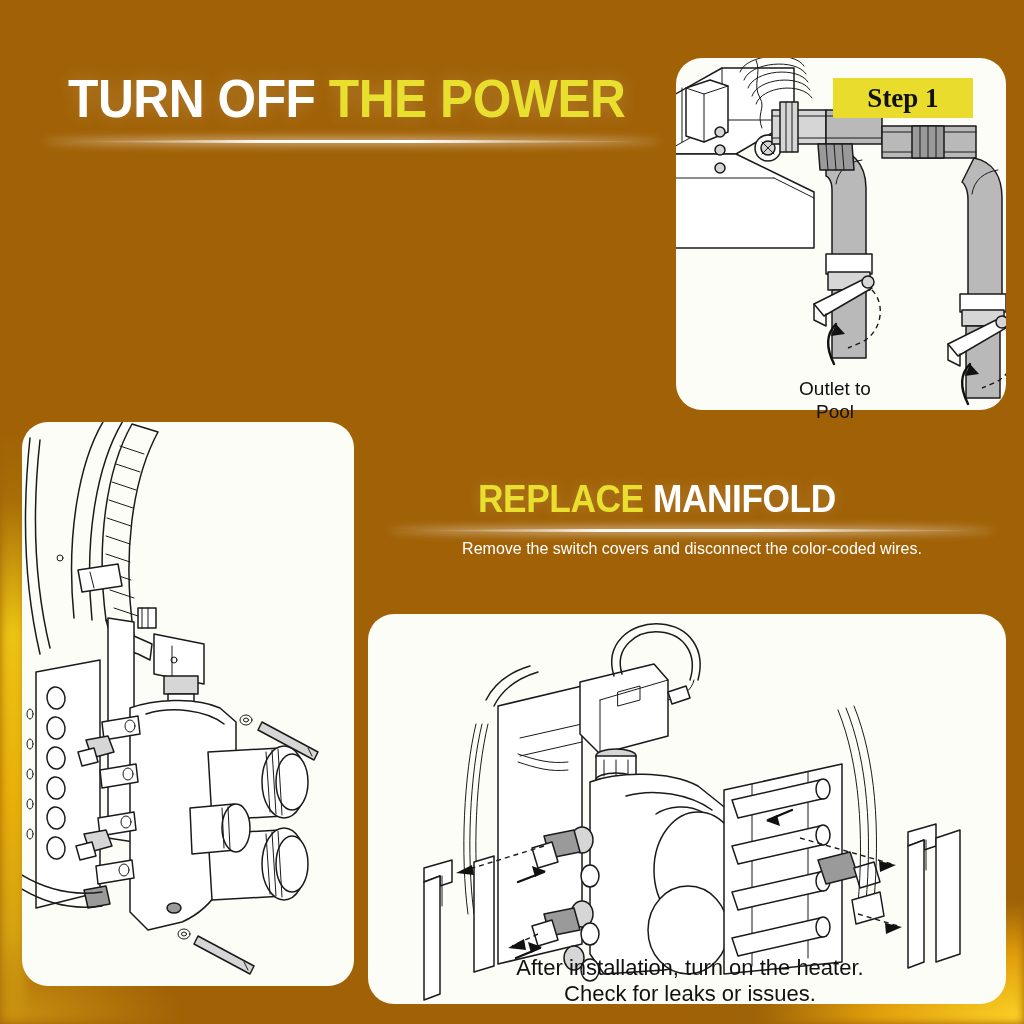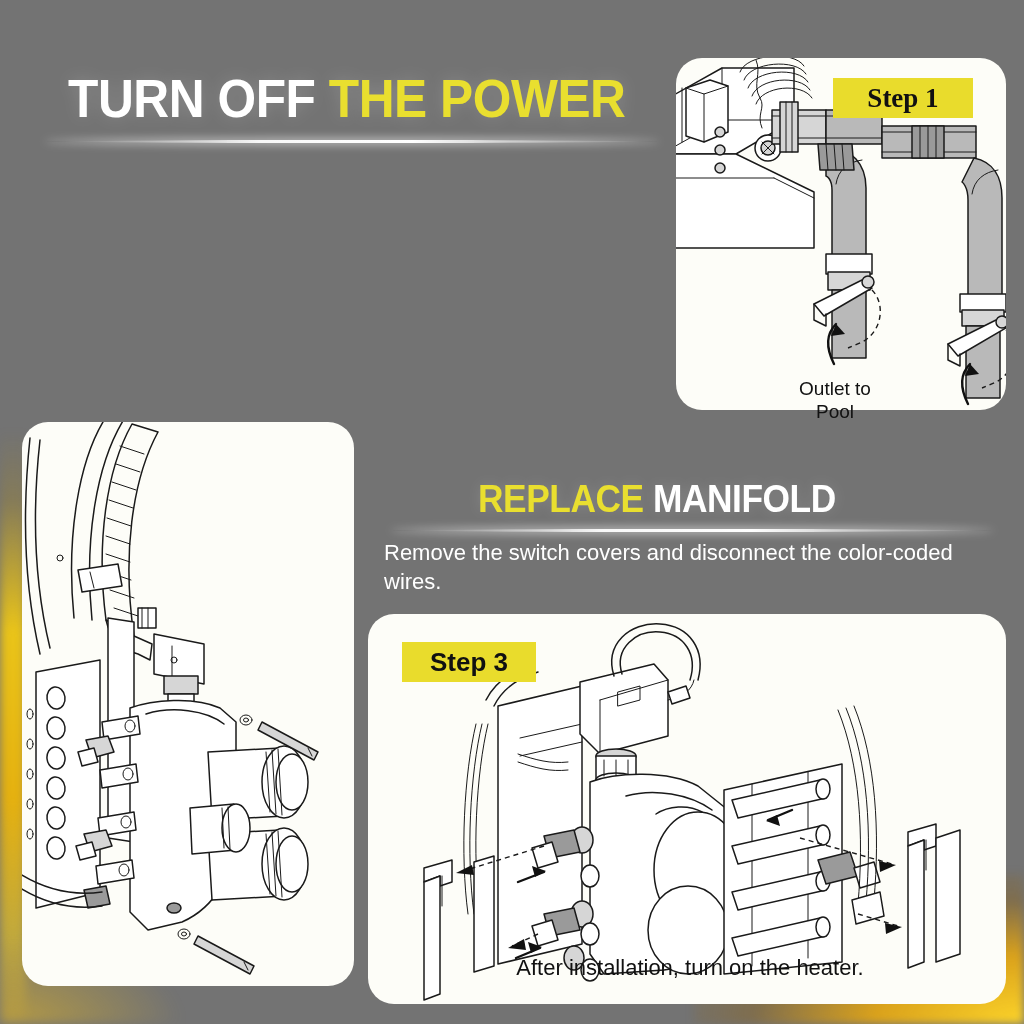--- a/index.html
+++ b/index.html
@@ -5,21 +5,21 @@
 <style>
   * { margin:0; padding:0; box-sizing:border-box; }
   html,body { background:#000; }
   body {
     width:1024px; height:1024px;
     font-family:"Liberation Sans", sans-serif;
     position:relative; overflow:hidden;
   }
   .stage {
     position:absolute; inset:0;
-    background:#737373;
+    background:#a16207;
     overflow:hidden;
   }
   
   .glow-left {
     position:absolute; left:0; top:430px; width:26px; height:594px;
     background:linear-gradient(to bottom,
        rgba(13,13,13,0) 0%, rgba(190,150,10,0.25) 12%,
        rgba(240,200,20,0.95) 34%, rgba(235,180,10,0.95) 62%,
        rgba(245,205,25,0.6) 85%, rgba(13,13,13,0) 100%);
     filter:blur(5px);
@@ -77,21 +77,22 @@
   #section-divider { left:392px; top:529px; width:600px; }
 
   
   #intro-text {
     position:absolute; left:66px; top:163px; width:580px;
     color:#ffffff; font-size:29.5px; line-height:1.31;
     letter-spacing:-0.2px;
   }
   #section-caption {
     position:absolute; left:384px; top:538px; width:616px;
-    color:#ffffff; font-size:22px; line-height:1.32;
+    color:#ffffff; font-size:16px; line-height:1.32;
+    text-align:center;
   }
 
   
   .panel {
     position:absolute;
     background:#fdfdf8;
     border-radius:26px;
     overflow:hidden;
   }
   #panel-step1 { left:676px; top:58px;  width:330px; height:352px; }
@@ -446,18 +447,18 @@
       <path class="fl-w" d="M568 224 L592 216 L592 340 L568 348 Z"></path>
 
       <path class="dsh" d="M432 224 L524 250"></path>
       <path class="ar" d="M528 251 l-16 7 l-1 -11 z"></path>
       <path class="dsh" d="M490 300 L530 312"></path>
       <path class="ar" d="M534 313 l-16 7 l-1 -11 z"></path>
       <path class="ln-b" d="M424 196 L400 206"></path>
       <path class="ar" d="M398 207 l14 5 l-3 -11 z"></path>
     </svg>
   </div>
-  <div class="step-badge" id="badge-step3">Step 3</div>
   <div class="panel-caption" id="caption-step3">
     <span>After installation, turn on the heater.</span><br>
+    <span>Check for leaks or issues.</span>
   </div>
 
 </div>
 
 </body></html>

